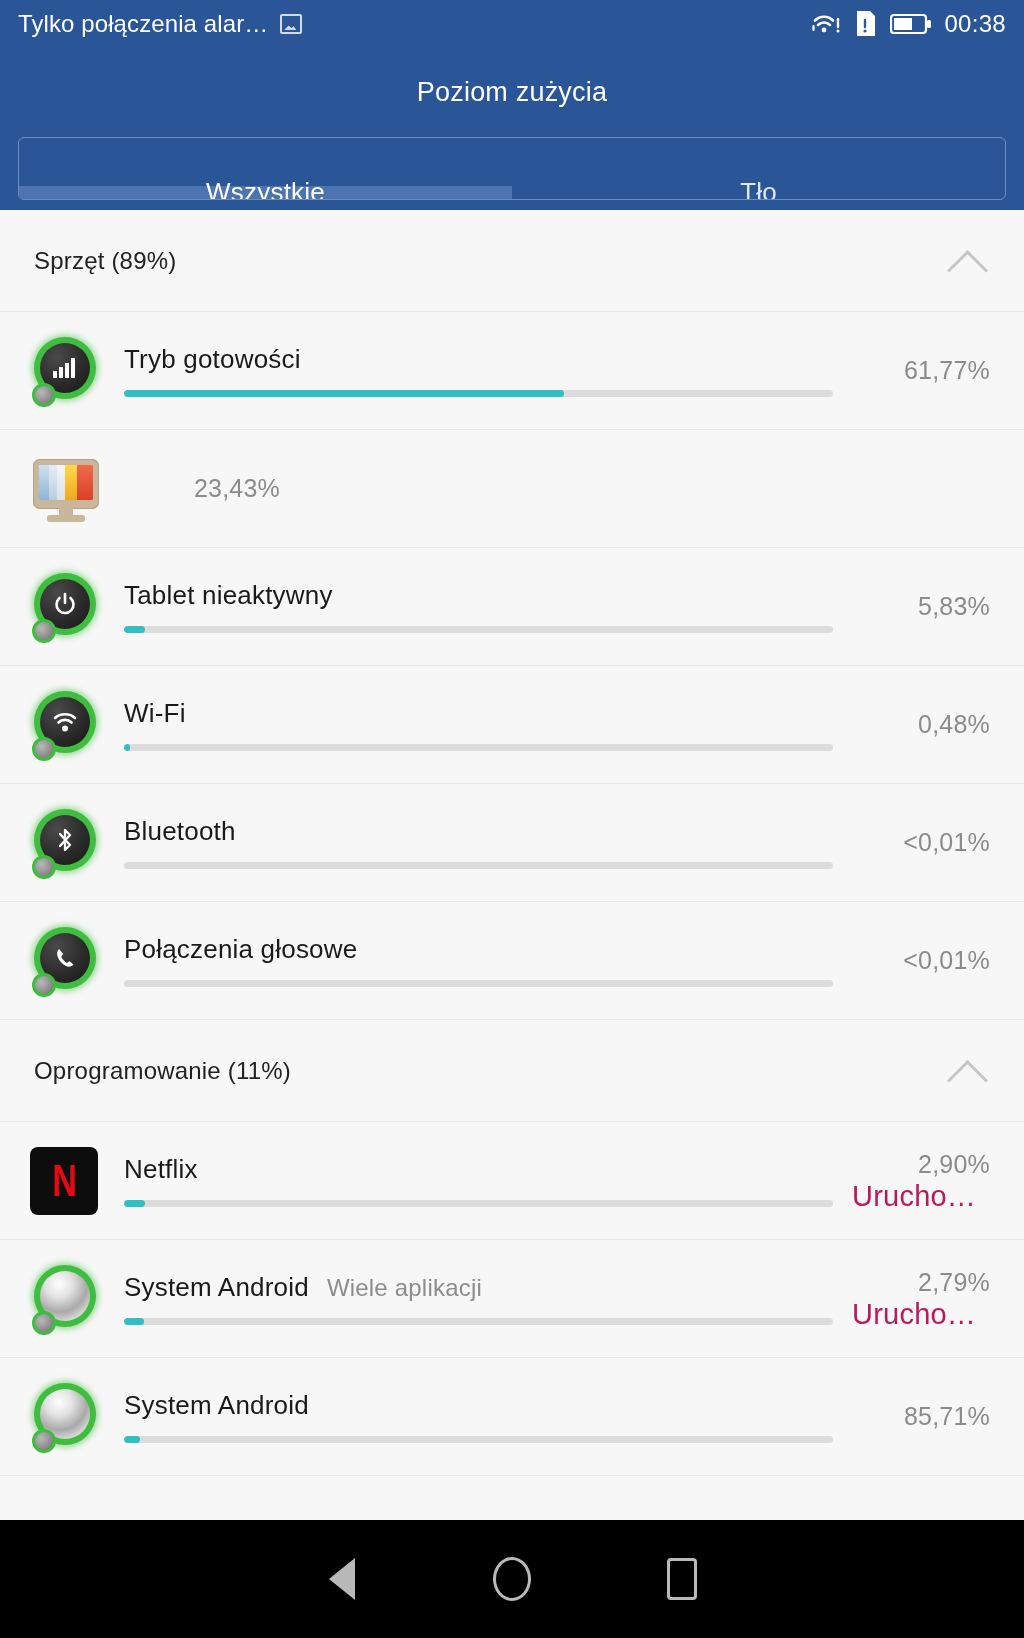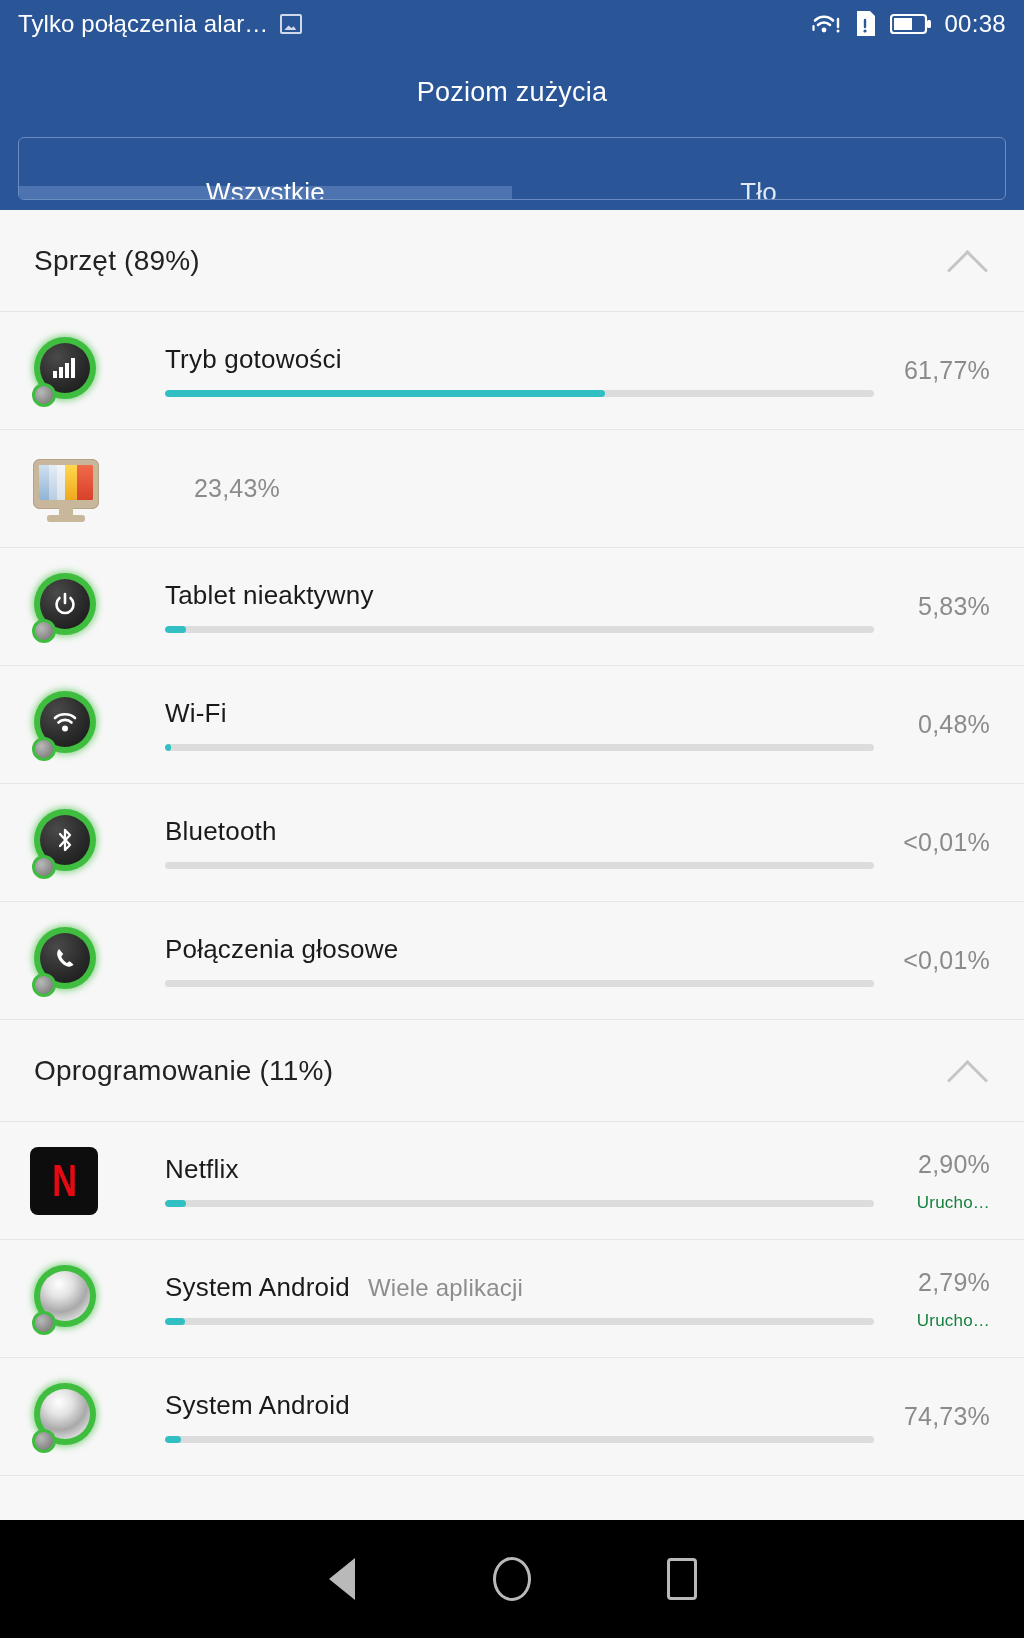--- a/index.html
+++ b/index.html
@@ -52,34 +52,34 @@
   .tab.active { background:#4d74b0; color:#ffffff; }
 
   
   .list { background:#f7f7f7; }
 
   .section-header {
     height:102px; display:flex; align-items:center;
     padding:0 34px 0 34px; background:#f7f7f7;
     border-bottom:1px solid #e4e4e4;
   }
-  .section-title { flex:1; font-size:28px; color:#222222; letter-spacing:.2px; }
+  .section-title { flex:1; font-size:24px; color:#222222; letter-spacing:.2px; }
   .chev { width:46px; height:46px; position:relative; opacity:.45; }
   .chev::before{
     content:""; position:absolute; left:9px; top:18px;
     width:26px; height:26px; border-left:3px solid #8a8a8a; border-top:3px solid #8a8a8a;
     transform:rotate(45deg); transform-origin:center;
   }
 
   .row {
     position:relative; height:118px; display:flex; align-items:center;
     padding:0 0 0 30px; border-bottom:1px solid #e6e6e6; background:#f7f7f7;
   }
   .row-icon { width:72px; height:72px; flex:0 0 72px; position:relative; margin-right:22px; }
-  .row-body { flex:1; position:relative; height:100%;margin-left:41px; }
+  .row-body { flex:1; position:relative; height:100%; }
   .row-title-line {
     position:absolute; left:0; top:32px; display:flex; align-items:baseline; gap:18px;
   }
   .row-title { font-size:26px; color:#1a1a1a; letter-spacing:.2px; white-space:nowrap; }
   .row-sub { font-size:24px; color:#8d8d8d; letter-spacing:.2px; white-space:nowrap; }
   .track {
     position:absolute; left:0; bottom:32px; width:709px; height:7px;
     background:#dcdcdc; border-radius:4px; overflow:hidden;
   }
   .fill { height:100%; background:#31bfc4; border-radius:4px; }
@@ -87,22 +87,22 @@
   .row-right {
     width:190px; flex:0 0 190px; height:100%; position:relative; padding-right:34px;
   }
   .row-pct {
     position:absolute; right:34px; top:0; bottom:0;
     display:flex; align-items:center; justify-content:flex-end;
     font-size:25px; color:#8b8b8b; letter-spacing:.2px; white-space:nowrap;
   }
   .row-right.two-line .row-pct { align-items:flex-start; top:28px; bottom:auto; }
   .row-status {
-    position:absolute; right:34px; bottom:26px;
-    font-size:17px; color:#15803d; letter-spacing:.2px; white-space:nowrap;
+    position:absolute; right:48px; bottom:26px;
+    font-size:29px; color:#be185d; letter-spacing:.2px; white-space:nowrap;
   }
 
   
   .badge-green {
     width:72px; height:72px; position:relative;
   }
   .badge-green .ring {
     position:absolute; left:4px; top:2px; width:62px; height:62px;
     border-radius:50%; background:#3fbd3f;
     box-shadow:0 0 6px 2px rgba(63,189,63,.55);
@@ -451,21 +451,21 @@
       </div>
       <div class="row-body">
         <div class="row-title-line">
           <span class="row-title">System Android</span>
         </div>
         <div class="track">
           <div class="fill" style="width: 2.3%;"></div>
         </div>
       </div>
       <div class="row-right">
-        <div class="row-pct">74,73%</div>
+        <div class="row-pct">85,71%</div>
       </div>
     </div>
 
   </div>
   </div>
 
   <div class="navbar">
     <div class="nav-btn">
       <span class="nav-back"></span>
     </div>

